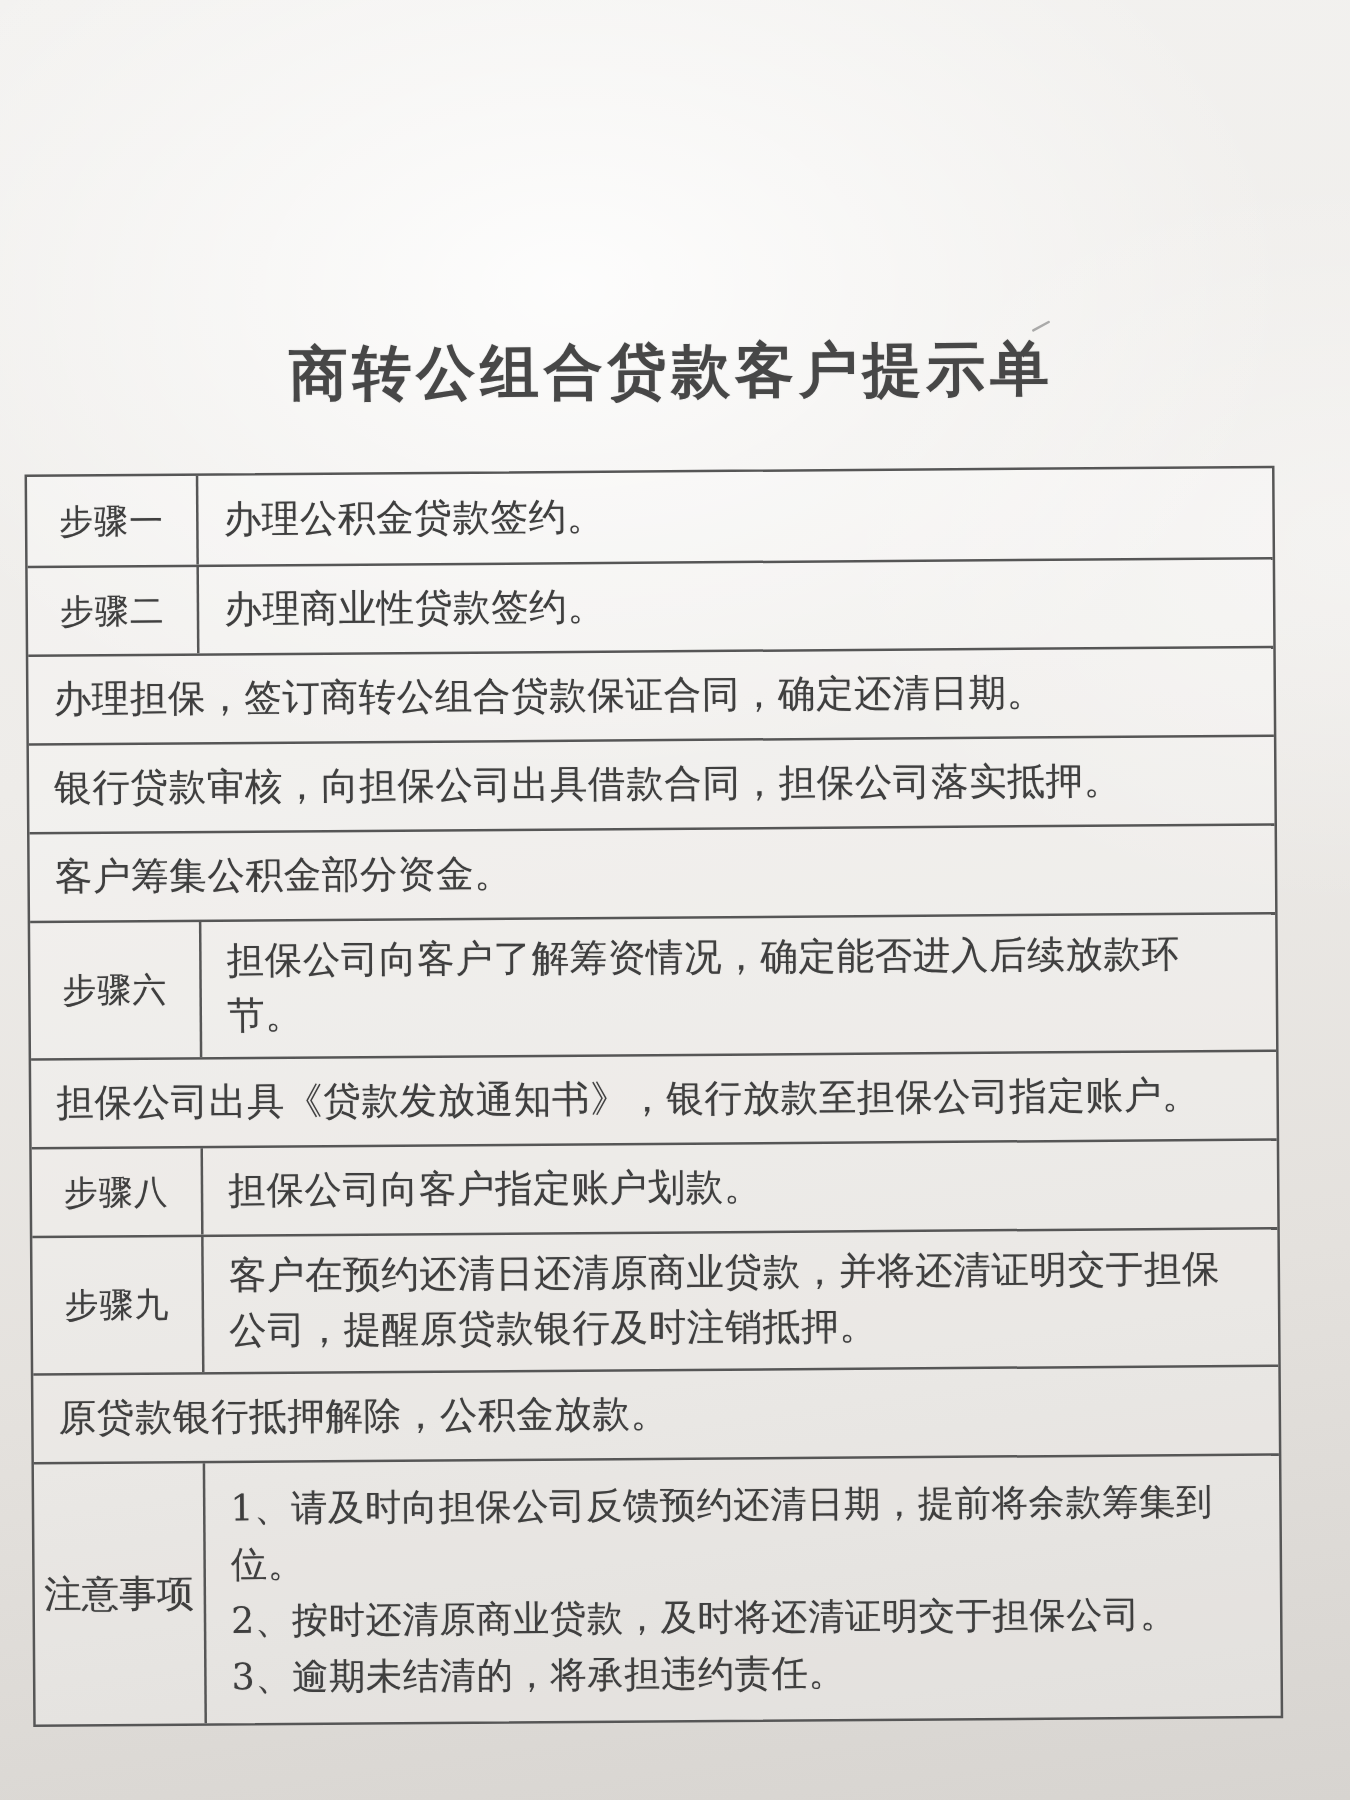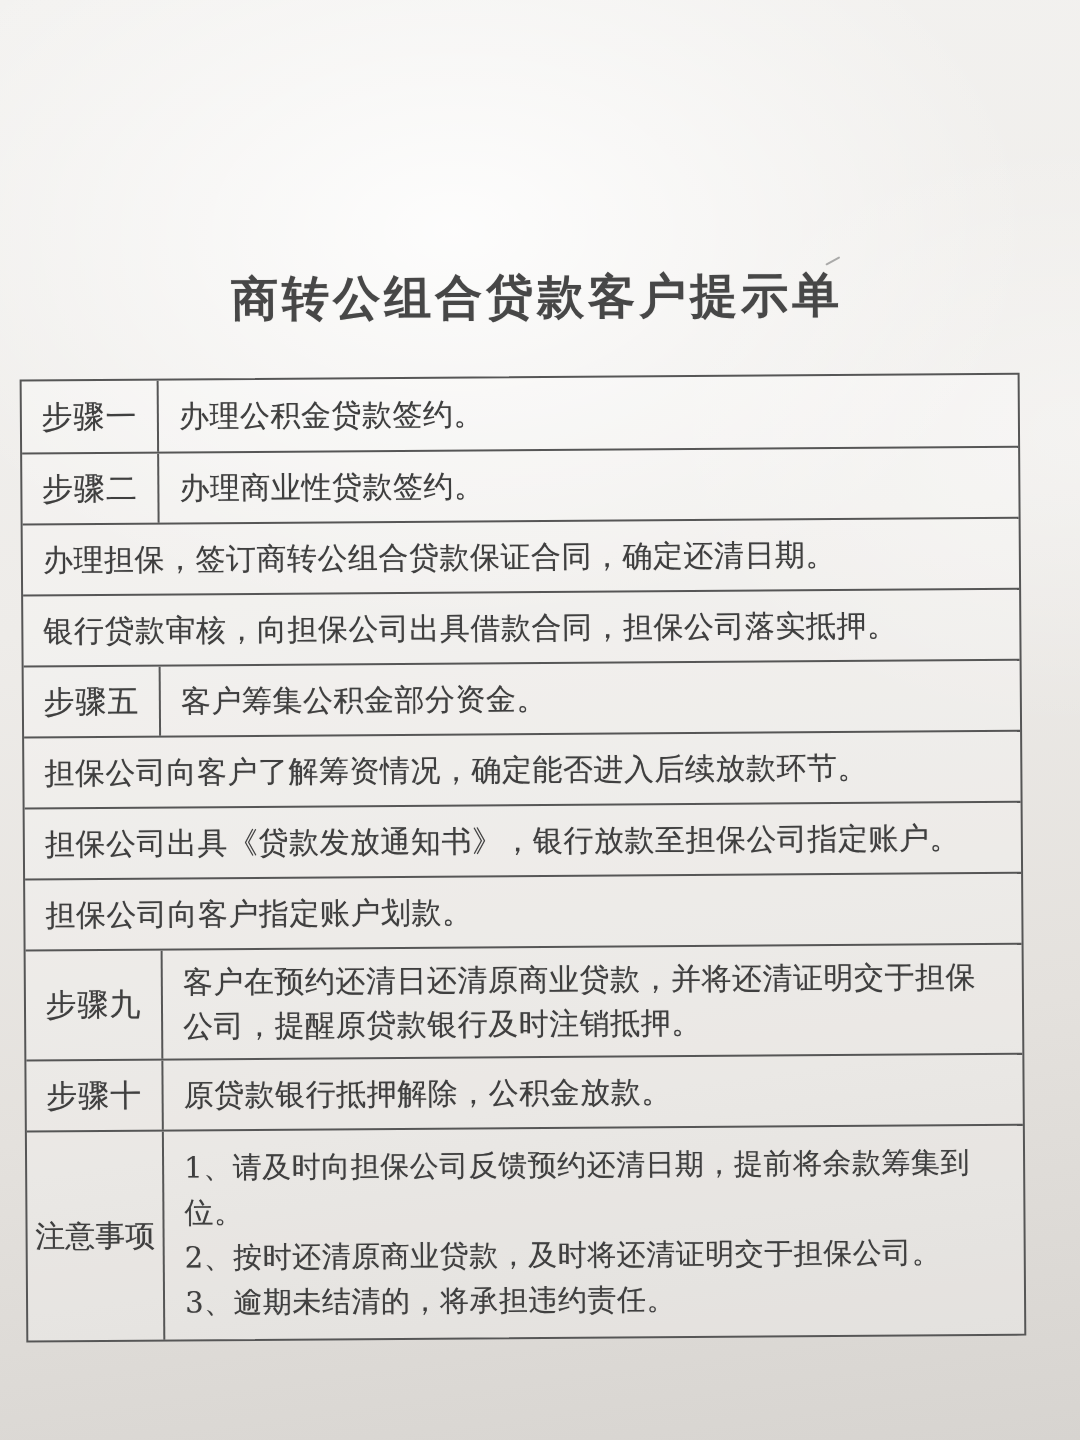--- a/index.html
+++ b/index.html
@@ -50,21 +50,21 @@
   }
   .row{display:flex;align-items:stretch;}
   .row + .row{border-top:2px solid var(--line);}
   .cell-label{
     width:137px;
     flex:0 0 137px;
     border-right:2px solid var(--line);
     display:flex;
     align-items:center;
     justify-content:center;
-    font-size:31px;
+    font-size:27px;
     letter-spacing:1px;
     padding:6px 2px;
     text-align:center;
   }
   .cell-content{
     flex:1;
     display:flex;
     flex-direction:column;
     justify-content:center;
     padding:10px 26px 10px 20px;
@@ -104,43 +104,43 @@
 
     <div class="row row-std">
       <div class="cell-content">办理担保，签订商转公组合贷款保证合同，确定还清日期。</div>
     </div>
 
     <div class="row row-std">
       <div class="cell-content">银行贷款审核，向担保公司出具借款合同，担保公司落实抵押。</div>
     </div>
 
     <div class="row row-std">
-      <div class="cell-label">步骤五</div>
       <div class="cell-content">客户筹集公积金部分资金。</div>
     </div>
 
     <div class="row row-std">
+      <div class="cell-label">步骤六</div>
       <div class="cell-content">担保公司向客户了解筹资情况，确定能否进入后续放款环节。</div>
     </div>
 
     <div class="row row-std">
       <div class="cell-content">担保公司出具《贷款发放通知书》，银行放款至担保公司指定账户。</div>
     </div>
 
     <div class="row row-std">
+      <div class="cell-label">步骤八</div>
       <div class="cell-content">担保公司向客户指定账户划款。</div>
     </div>
 
     <div class="row row-tall">
       <div class="cell-label">步骤九</div>
       <div class="cell-content">客户在预约还清日还清原商业贷款，并将还清证明交于担保公司，提醒原贷款银行及时注销抵押。</div>
     </div>
 
     <div class="row row-std">
-      <div class="cell-label">步骤十</div>
       <div class="cell-content">原贷款银行抵押解除，公积金放款。</div>
     </div>
 
     <div class="row row-notes">
       <div class="cell-label">注意事项</div>
       <div class="cell-content">
         <div>1、请及时向担保公司反馈预约还清日期，提前将余款筹集到位。</div>
         <div>2、按时还清原商业贷款，及时将还清证明交于担保公司。</div>
         <div>3、逾期未结清的，将承担违约责任。</div>
       </div>

